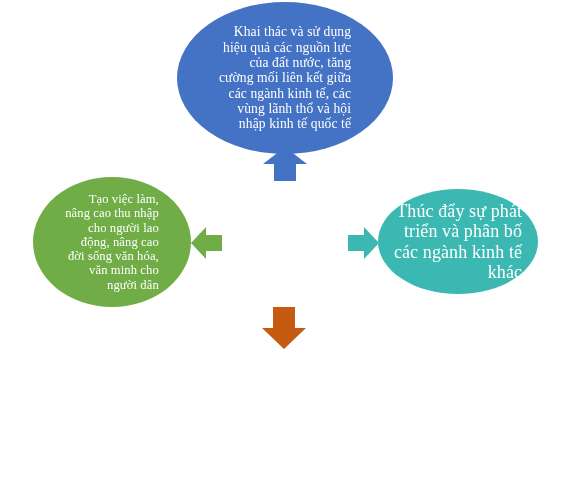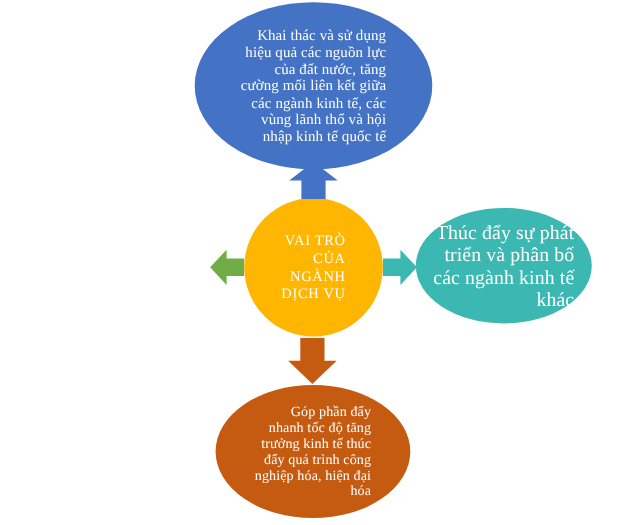--- a/index.html
+++ b/index.html
@@ -111,43 +111,38 @@
   <div class="node" id="node-top">
     <span class="node-text">Khai thác và sử dụng
 hiệu quả các nguồn lực
 của đất nước, tăng
 cường mối liên kết giữa
 các ngành kinh tế, các
 vùng lãnh thổ và hội
 nhập kinh tế quốc tế</span>
   </div>
 
+  <div class="node" id="node-left">
+    <span class="node-text">Tạo việc làm,
+nâng cao thu nhập
+cho người lao
+động, nâng cao
+đời sống văn hóa,
+văn minh cho
+người dân</span>
+  </div>
 
   <div class="node" id="node-right">
     <span class="node-text">Thúc đẩy sự phát
 triển và phân bố
 các ngành kinh tế
 khác</span>
   </div>
 
-  <div class="node" id="node-bottom">
-    <span class="node-text">Góp phần đẩy
-nhanh tốc độ tăng
-trưởng kinh tế thúc
-đẩy quá trình công
-nghiệp hóa, hiện đại
-hóa</span>
-  </div>
 
-  <div class="node" id="node-center">
-    <span class="node-text">VAI TRÒ
-CỦA
-NGÀNH
-DỊCH VỤ</span>
-  </div>
 
   <div class="arrow" id="arrow-up">
     <svg viewBox="0 0 44 34" width="44" height="34" aria-hidden="true">
       <polygon points="22,0 44,17 33,17 33,34 11,34 11,17 0,17" fill="#4472C4"></polygon>
     </svg>
   </div>
 
   <div class="arrow" id="arrow-down">
     <svg viewBox="0 0 44 42" width="44" height="42" aria-hidden="true">
       <polygon points="11,0 33,0 33,21 44,21 22,42 0,21 11,21" fill="#C55A11"></polygon>

